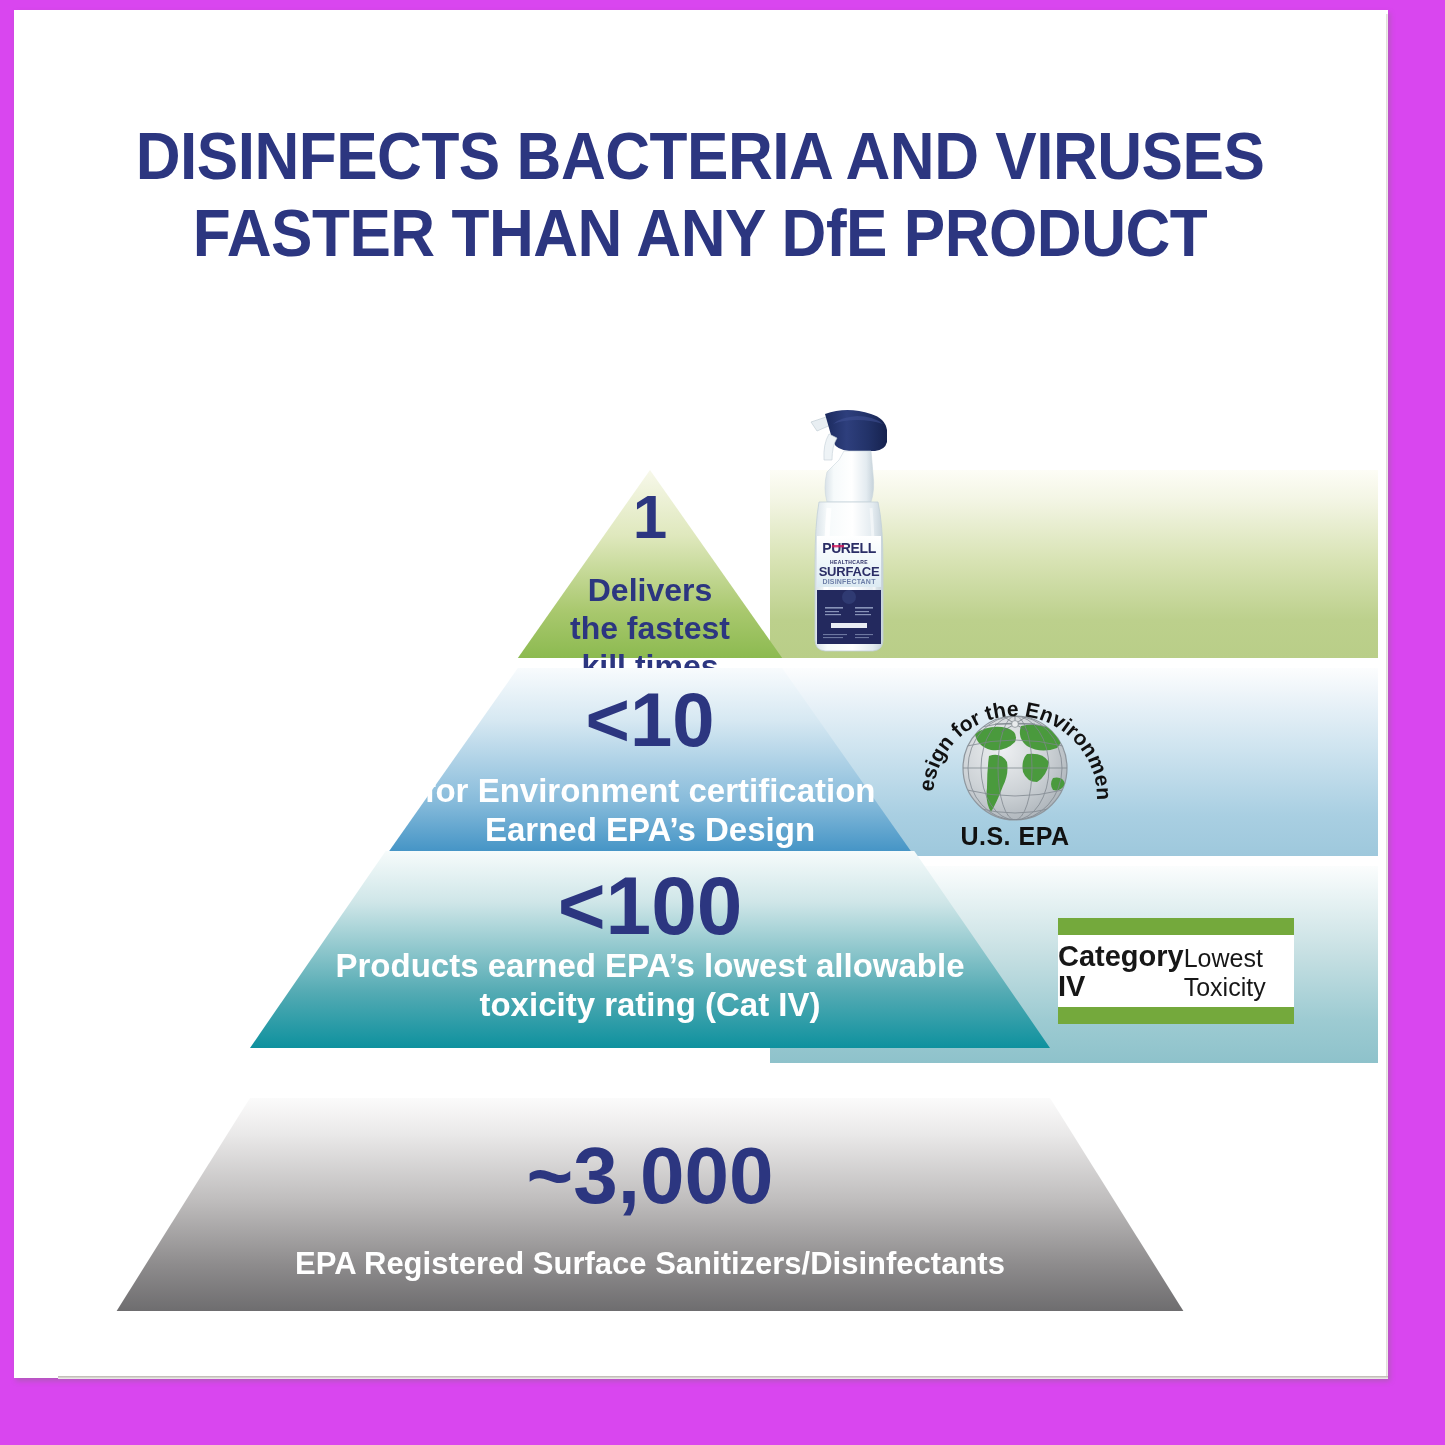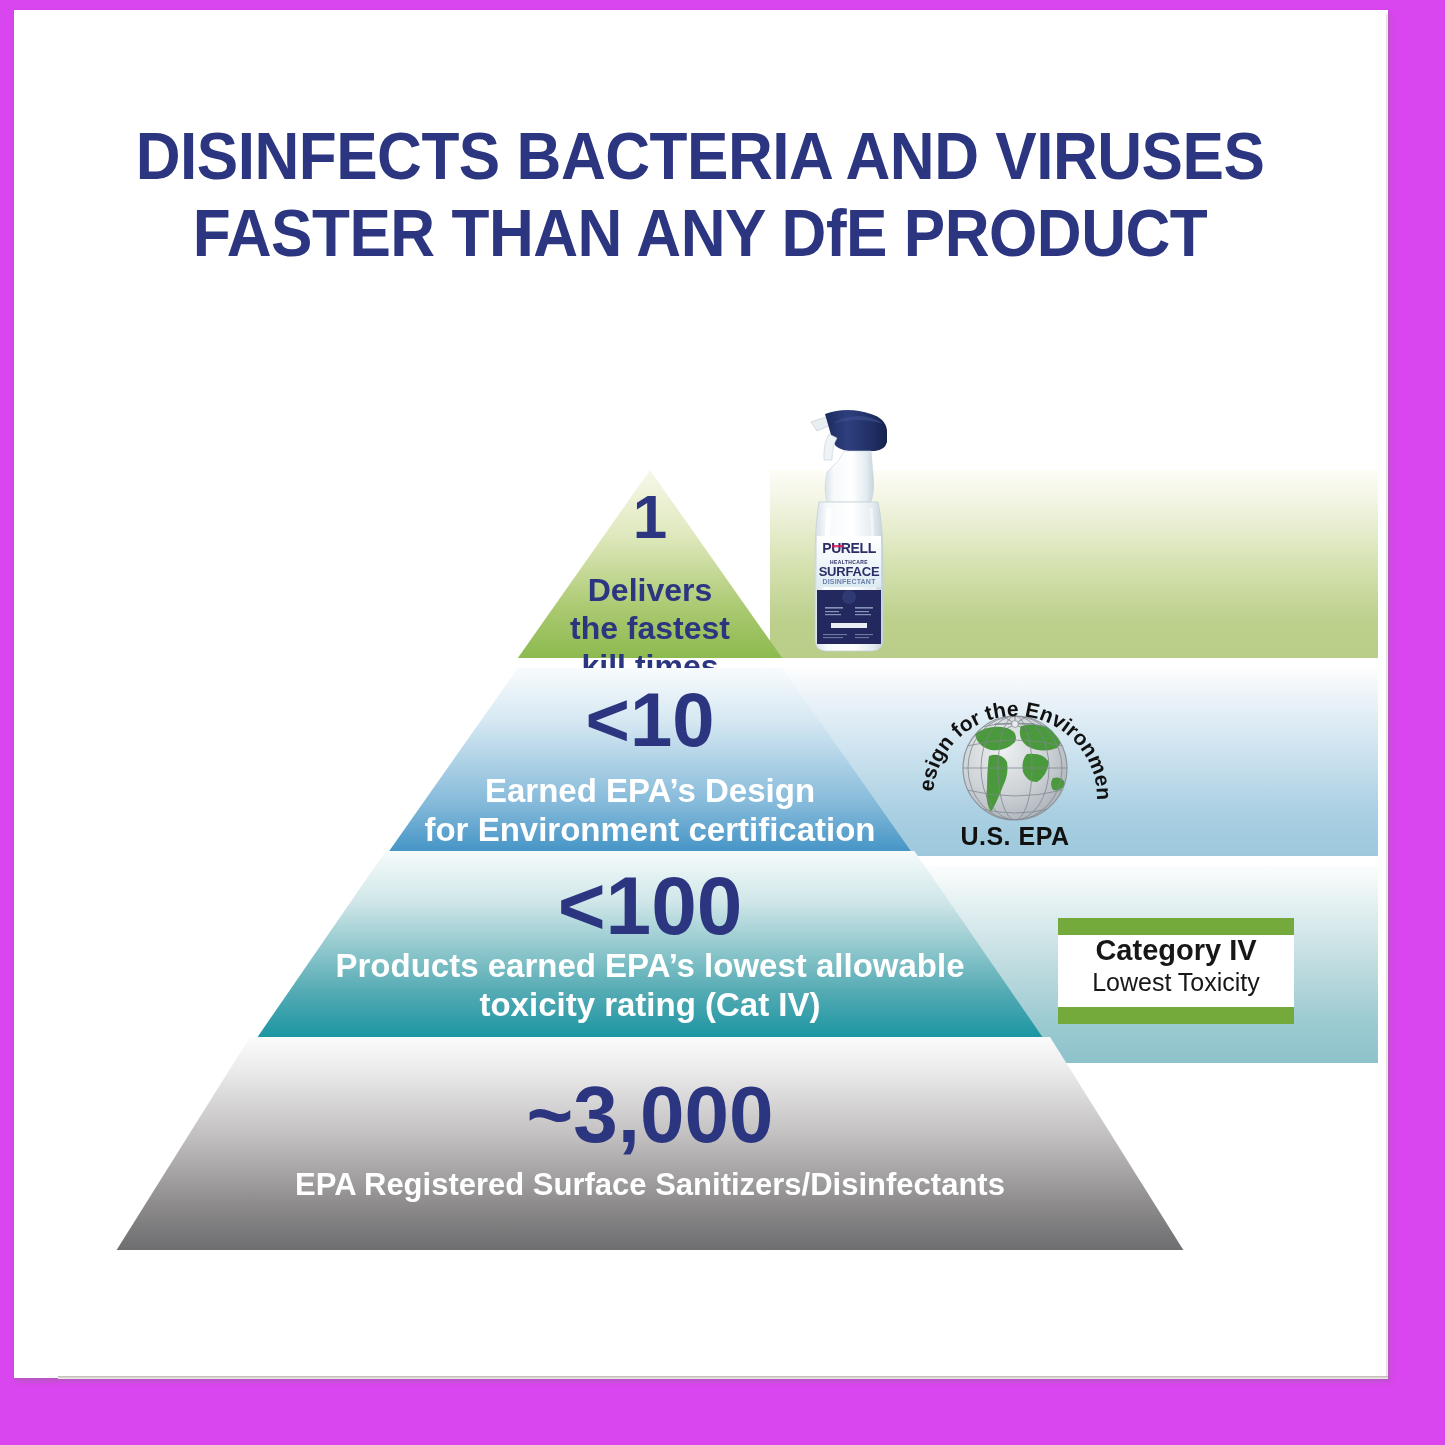--- a/index.html
+++ b/index.html
@@ -42,50 +42,50 @@
      background:linear-gradient(to bottom,#f7f8ea 0%,#dfe8bd 35%,#a9c86e 75%,#8cba50 100%);}
   
   #tier2{top:208px;height:188px;}
   #tier2 .shape{clip-path:polygon(38.8% 0%, 61.2% 0%, 72.4% 100%, 27.6% 100%);
      background:linear-gradient(to bottom,#f8fbfd 0%,#d6e8f2 28%,#85bada 72%,#3f91c4 100%);}
   
   #tier3{top:391px;height:197px;}
   #tier3 .shape{clip-path:polygon(27.6% 0%, 72.4% 0%, 83.9% 100%, 16.1% 100%);
      background:linear-gradient(to bottom,#f6fbfb 0%,#cfe6e8 26%,#53aab3 72%,#0e919e 100%);}
   
-  #tier4{top:577px;height:213px;}
+  #tier4{top:638px;height:213px;}
   #tier4 .shape{clip-path:polygon(16.1% 0%, 83.9% 0%, 95.2% 100%, 4.8% 100%);
      background:linear-gradient(to bottom,#fbfbfb 0%,#ebeaea 16%,#bfbdbd 48%,#8e8c8d 78%,#6e6d6f 100%);}
 
   .tier-inner{position:absolute;inset:0;display:flex;flex-direction:column;
               align-items:center;justify-content:flex-start;pointer-events:none;}
 
   .big{font-weight:bold;color:#2c3680;line-height:1;}
   .sub{font-weight:bold;text-align:center;line-height:1.18;}
 
   #t1-big{font-size:62px;margin-top:16px;}
   #t1-sub{font-size:32px;color:#2c3680;margin-top:24px;}
   #t2-big{font-size:76px;margin-top:14px;}
   #t2-sub{font-size:33px;color:#ffffff;margin-top:14px;}
   #t3-big{font-size:82px;margin-top:14px;}
   #t3-sub{font-size:33px;color:#ffffff;}
   #t4-big{font-size:80px;margin-top:38px;}
-  #t4-sub{font-size:31px;color:#ffffff;margin-top:12px;}
+  #t4-sub{font-size:31px;color:#ffffff;margin-top:30px;}
 
   
   #bottle{position:absolute;left:799px;top:404px;width:96px;height:253px;}
 
   
   #dfe{position:absolute;left:915px;top:690px;width:200px;height:165px;}
 
   
   #cat{position:absolute;left:1058px;top:918px;width:236px;height:106px;background:#ffffff;}
   #cat .gbar{height:17px;background:#74a93c;}
-  #cat .body{height:72px;display:flex;flex-direction:column;align-items:center;
-             justify-content:flex-start;background:#fff;}
+  #cat .body{height:72px;display:flex;flex-direction:row;align-items:center;
+             justify-content:space-between;background:#fff;}
   #cat-title{font-size:29px;font-weight:bold;color:#171717;line-height:1.05;}
   #cat-sub{font-size:25px;color:#171717;line-height:1.15;margin-top:3px;}
 </style>
 </head>
 <body>
 
 <div id="page">
 
   <div id="card"></div>
   <div id="card-edge-r"></div>
@@ -112,22 +112,22 @@
           <div>kill times</div>
         </div>
       </div>
     </div>
 
     <div class="tier" id="tier2">
       <div class="shape"></div>
       <div class="tier-inner">
         <div class="big" id="t2-big">&lt;10</div>
         <div class="sub" id="t2-sub">
+          <div>for Environment certification</div>
           <div>Earned EPA’s Design</div>
-          <div>for Environment certification</div>
         </div>
       </div>
     </div>
 
     <div class="tier" id="tier3">
       <div class="shape"></div>
       <div class="tier-inner">
         <div class="big" id="t3-big">&lt;100</div>
         <div class="sub" id="t3-sub">
           <div>Products earned EPA’s lowest allowable</div>

